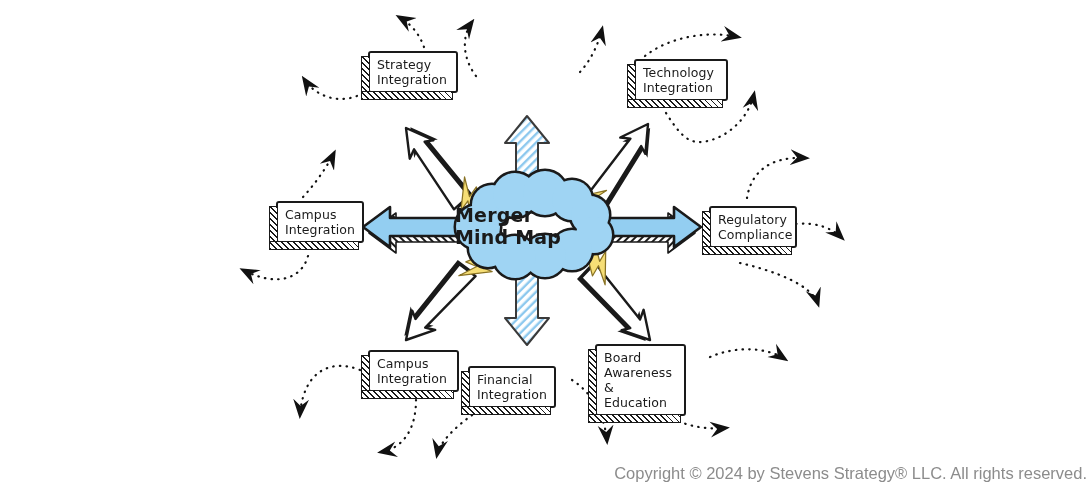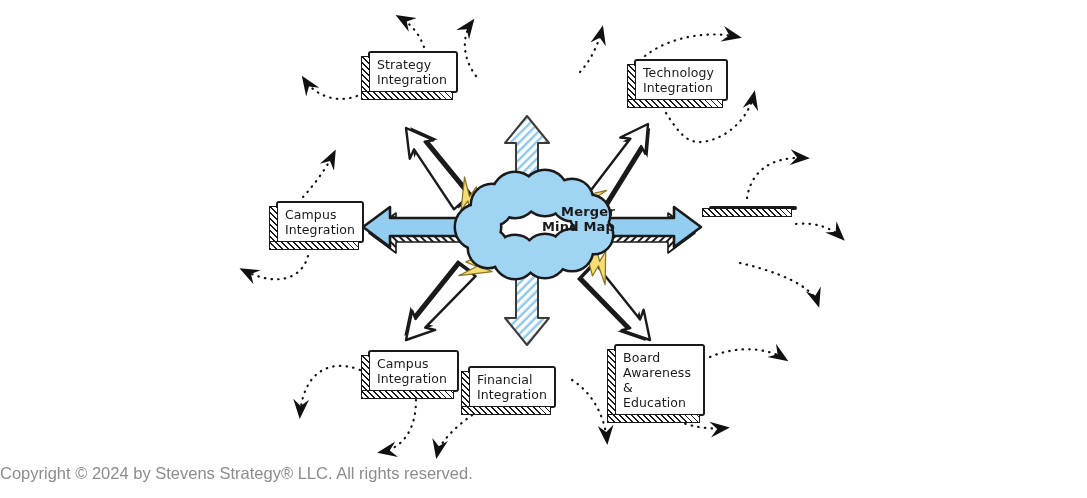--- a/index.html
+++ b/index.html
@@ -17,25 +17,25 @@
     position:relative;white-space:pre-line;font-size:12.5px;line-height:1.2;
     padding:4px 3px 4px 7px;letter-spacing:.1px;z-index:2;background:#fff;border-radius:2px;
   }
   .hatch{
     position:absolute;z-index:1;border:1.4px solid #1a1a1a;
     background:repeating-linear-gradient(45deg,#1a1a1a 0,#1a1a1a 1.3px,#ffffff 1.3px,#ffffff 4.2px);
   }
   .hatch-left{left:-9px;top:3px;bottom:-9px;width:7px;}
   .hatch-bottom{left:-9px;bottom:-9px;height:7px;right:3px;}
   .center-label{
-    position:absolute;left:455px;top:204px;width:160px;text-align:right;z-index:6;
-    font-size:13px;font-weight:600;line-height:1.18;white-space:pre-line;letter-spacing:.2px;
+    position:absolute;left:455px;top:204px;width:160px;text-align:left;z-index:6;
+    font-size:19px;font-weight:600;line-height:1.18;white-space:pre-line;letter-spacing:.2px;
   }
   .copyright{
-    position:absolute;left:0;top:464px;width:100%;text-align:left;
+    position:absolute;left:0;top:464px;width:100%;text-align:right;
     font-family:"Liberation Sans",sans-serif;font-size:16.5px;color:#8c8c8c;z-index:6;
   }
 </style>
 </head>
 <body>
 
 <div class="stage">
 
   <svg class="layer" width="1087" height="498" viewBox="0 0 1087 498">
     <defs>
@@ -165,37 +165,39 @@
   <div class="node" style="left:276px;top:201px;width:84px">
     <div class="hatch hatch-left"></div>
     <div class="hatch hatch-bottom"></div>
     <div class="node-label">Campus
 Integration</div>
   </div>
 
   <div class="node" style="left:709px;top:206px;width:84px">
     <div class="hatch hatch-left"></div>
     <div class="hatch hatch-bottom"></div>
+    <div class="node-label">Regulatory
+Compliance</div>
   </div>
 
   <div class="node" style="left:368px;top:350px;width:87px">
     <div class="hatch hatch-left"></div>
     <div class="hatch hatch-bottom"></div>
     <div class="node-label">Campus
 Integration</div>
   </div>
 
   <div class="node" style="left:468px;top:366px;width:84px">
     <div class="hatch hatch-left"></div>
     <div class="hatch hatch-bottom"></div>
     <div class="node-label">Financial
 Integration</div>
   </div>
 
-  <div class="node" style="left:614px;top:344px;width:87px">
+  <div class="node" style="left:595px;top:344px;width:87px">
     <div class="hatch hatch-left"></div>
     <div class="hatch hatch-bottom"></div>
     <div class="node-label">Board
 Awareness
 &amp; Education</div>
   </div>
 
   <div class="copyright">Copyright © 2024 by Stevens Strategy® LLC. All rights reserved.</div>
 
 </div>

